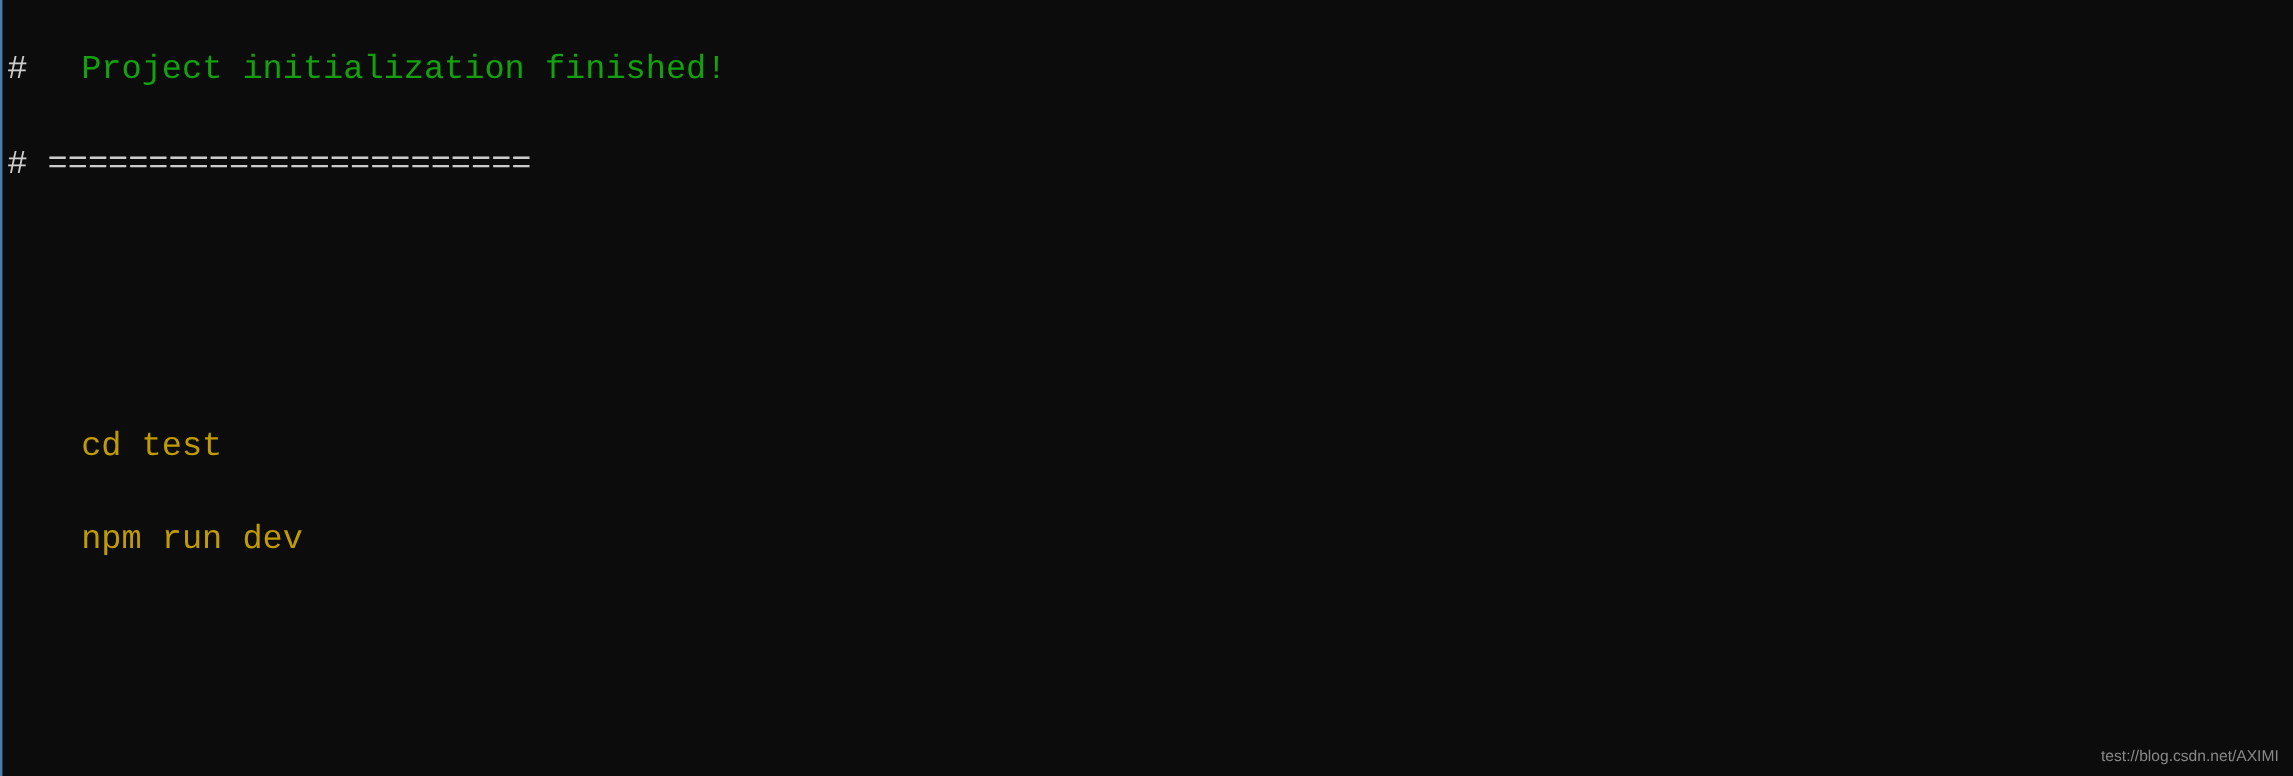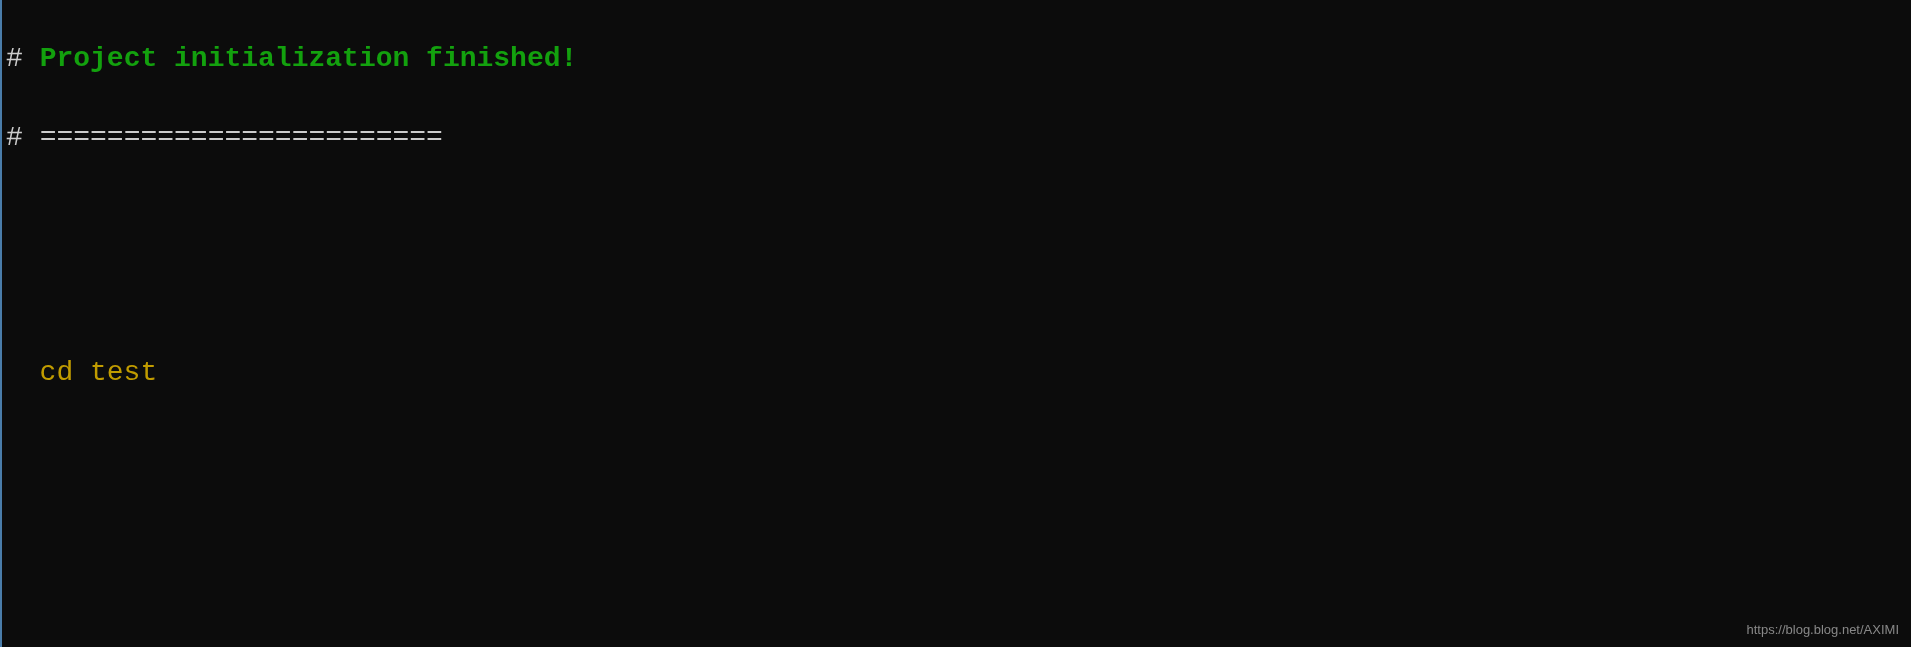--- a/index.html
+++ b/index.html
@@ -19,24 +19,26 @@
       overflow: hidden;
       position: relative;
       border-left: 2px solid #4a7daa;
     }
     .terminal {
       padding: 0 4px;
       white-space: pre;
     }
     .green {
       color: #13a10e;
-      font-weight: bold;
+      font-weight: normal;
+      margin-left: 28px;
     }
     .yellow {
       color: #c19c00;
+      margin-left: 28px;
     }
     .white {
       color: #cccccc;
     }
     .line {
       min-height: 1.4em;
     }
     .watermark {
       position: absolute;
       bottom: 8px;
@@ -48,21 +50,22 @@
   </style>
 </head>
 <body>
 
 <div class="terminal">
 <div class="line"><span class="white">#</span> <span class="green">Project initialization finished!</span></div>
 <div class="line"><span class="white">#</span> <span class="white">========================</span></div>
 <div class="line"> </div>
 <div class="line"> </div>
 <div class="line">  <span class="yellow">cd test</span></div>
+<div class="line">  <span class="yellow">npm run dev</span></div>
 <div class="line"> </div>
 
 
 
 
 
 </div>
 
-<div class="watermark">https://blog.blog.net/AXIMI</div>
+<div class="watermark">test://blog.csdn.net/AXIMI</div>
 
 </body></html>

